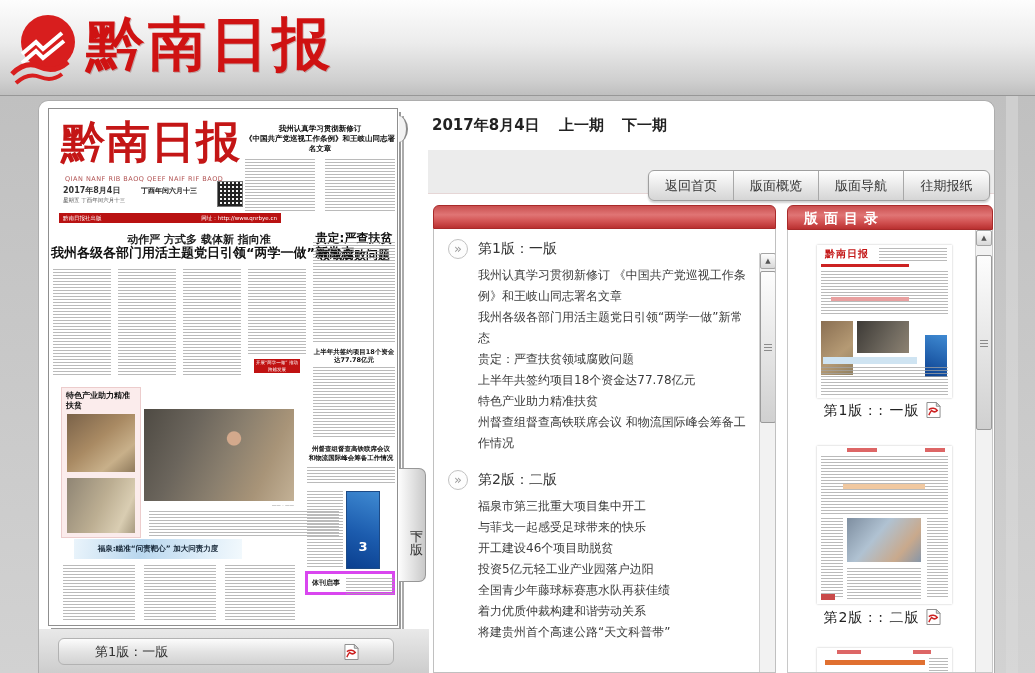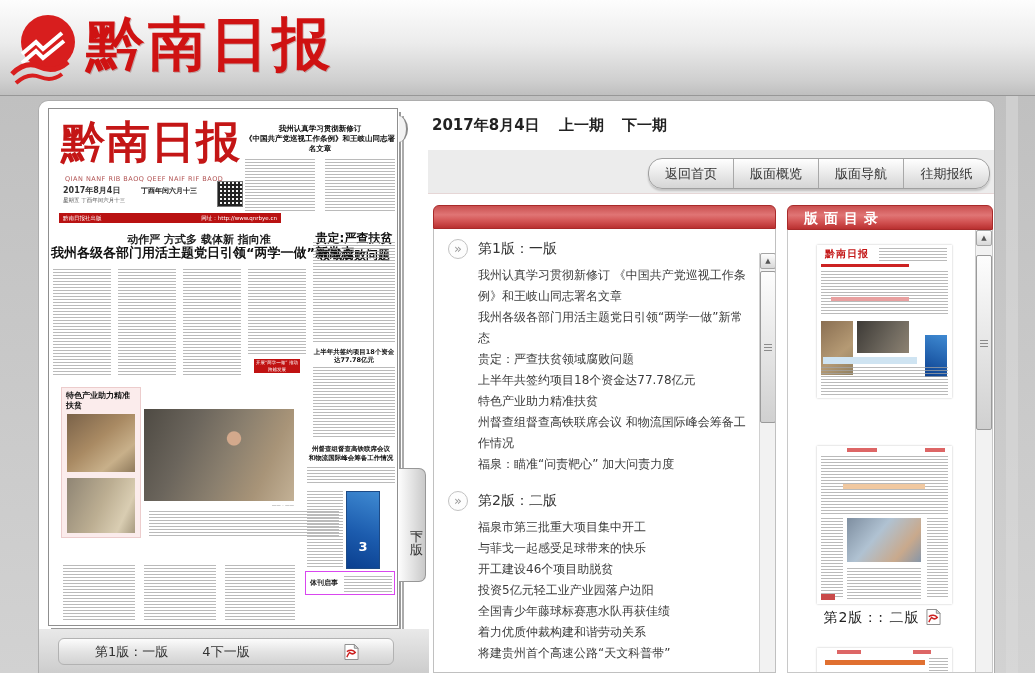--- a/index.html
+++ b/index.html
@@ -39,21 +39,21 @@
   .pv-h1{left:2px;top:135px;width:292px;text-align:center;font-size:13px;font-weight:bold;color:#101010;white-space:nowrap;}
   .pv-redbox{left:205px;top:250px;width:46px;height:14px;background:#c01212;color:#fff;font-size:4.5px;
     text-align:center;line-height:7px;overflow:hidden;}
   .pv-rh{position:absolute;text-align:center;font-weight:bold;color:#111;}
   .pv-photo-box{left:12px;top:278px;width:80px;height:151px;background:#fbecec;border:1px solid #eccccc;}
   .pv-photo-box .hd{margin:3px 4px 0;font-size:8px;font-weight:bold;color:#111;line-height:10px;}
   .photo{position:absolute;}
   .pv-bluead{left:297px;top:382px;width:34px;height:78px;
     background:linear-gradient(200deg,#3f8ad2 0%,#1c5cae 55%,#0a3f8f 100%);border:1px solid #1c4a86;
     color:#fff;font-weight:bold;font-size:13px;text-align:center;line-height:110px;}
-  .pv-notice{left:256px;top:462px;width:90px;height:24px;border:1px solid #d946ef;display:flex;align-items:center;}
+  .pv-notice{left:256px;top:462px;width:90px;height:24px;border:3px solid #d946ef;display:flex;align-items:center;}
   .pv-notice .t{font-size:7px;font-weight:bold;color:#222;margin-left:4px;white-space:nowrap;}
   .pv-wave{left:25px;top:430px;width:168px;height:20px;text-align:center;
     background:linear-gradient(100deg,#eaf4fb,#b9d7ee 40%,#dcecf8 75%,#f2f9fd);
     font-size:7.5px;font-weight:bold;color:#123;line-height:20px;white-space:nowrap;}
   .pv-caption{font-size:4.5px;color:#666;text-align:right;}
 
   
   .curl{position:absolute;left:399px;top:116px;width:9px;height:26px;border-right:2px solid #8a8a8a;
     border-radius:0 100% 100% 0 / 0 50% 50% 0;background:#f2f2f2;}
 
@@ -73,21 +73,21 @@
   .pv-bar .pdf{position:absolute;right:34px;top:5px;}
 
   
   .date-row{position:absolute;top:116px;font-size:15px;font-weight:bold;color:#222;white-space:nowrap;}
   .dr-date{left:432px;}
   .dr-prev{left:559px;cursor:pointer;text-align:center;}
   .dr-next{left:622px;cursor:pointer;}
 
   
   .strip{position:absolute;left:428px;top:150px;width:566px;height:44px;background:#ececec;border-bottom:1px solid #e6d6d6;}
-  .btn-group{position:absolute;left:648px;top:158px;height:31px;display:flex;border:1px solid #9f9f9f;border-radius:14px;
+  .btn-group{position:absolute;left:648px;top:170px;height:31px;display:flex;border:1px solid #9f9f9f;border-radius:6px;
     overflow:hidden;background:linear-gradient(#ffffff,#ececec 45%,#d5d5d5);box-shadow:0 2px 2px rgba(0,0,0,.18);}
   .btn{width:85px;text-align:center;line-height:29px;font-size:13px;color:#333;border-right:1px solid #a8a8a8;cursor:pointer;}
   .btn:last-child{border-right:none;}
 
   
   .red-hdr{background:linear-gradient(#c94f4f 0%,#e07575 40%,#d25252 70%,#b93030 100%);
     border:1px solid #a82a2a;border-radius:6px 6px 0 0;}
   .article-panel{position:absolute;left:433px;top:205px;width:343px;height:468px;}
   .ap-header{position:absolute;left:0;top:0;width:343px;height:24px;}
   .ap-body{position:absolute;left:0;top:24px;width:343px;height:444px;background:#fff;
@@ -202,32 +202,32 @@
 
     <div class="pv-abs pv-photo-box">
       <div class="hd">特色产业助力精准扶贫</div>
       <div class="photo" style="left:5px;top:26px;width:68px;height:58px;background:linear-gradient(140deg,#7a6249,#a98a63 45%,#c8b08a 75%,#8f7a5c);"></div>
       <div class="photo" style="left:5px;top:90px;width:68px;height:55px;background:linear-gradient(115deg,#8f8574,#bcae92 50%,#d9cdb2 80%,#a79a80);"></div>
     </div>
     <div class="photo" style="left:95px;top:300px;width:150px;height:92px;background:radial-gradient(circle at 60% 32%,#d3a98c 0 6%,rgba(0,0,0,0) 7%),linear-gradient(115deg,#4e4a43 0%,#6b655c 30%,#8a7f6e 55%,#a89478 78%,#c3b196 100%);"></div>
     <div class="pv-abs pv-caption" style="left:150px;top:394px;width:95px;">—— · ——</div>
     <div class="ft" style="left:100px;top:402px;width:190px;height:26px;"></div>
 
+    <div class="pv-abs pv-wave">福泉:瞄准“问责靶心” 加大问责力度</div>
     <div class="ft" style="left:14px;top:456px;width:72px;height:56px;"></div>
     <div class="ft" style="left:95px;top:456px;width:72px;height:56px;"></div>
     <div class="ft" style="left:176px;top:456px;width:70px;height:56px;"></div>
   </div>
 
   <div class="curl"></div>
   <div class="next-tab">下一版</div>
 
   <div class="pv-footer"></div>
   <div class="pv-bar">
     <span class="lbl">第1版：一版</span>
-    <span class="nxt">4下一版</span>
     <svg class="pdf" width="15" height="16" viewBox="0 0 16 17">
       <path d="M1 .5h10l4 4V16.5H1z" fill="#fff" stroke="#8a8a8a"></path>
       <path d="M11 .5l4 4h-4z" fill="#ddd" stroke="#8a8a8a"></path>
       <path d="M3 8c3-2 7-2 9 1-2 2-4 2-6 0-1.5 1.5-2 3-3 5" stroke="#cc2222" stroke-width="1.6" fill="none"></path>
     </svg>
   </div>
 
   <div class="article-panel">
     <div class="ap-header red-hdr"></div>
     <div class="ap-body">
@@ -236,21 +236,20 @@
           <span class="chev">»</span>
           <span class="sec-label">第1版：一版</span>
         </div>
         <div class="items">
           <div class="item">我州认真学习贯彻新修订 《中国共产党巡视工作条例》和王岐山同志署名文章</div>
           <div class="item">我州各级各部门用活主题党日引领“两学一做”新常态</div>
           <div class="item">贵定：严查扶贫领域腐败问题</div>
           <div class="item">上半年共签约项目18个资金达77.78亿元</div>
           <div class="item">特色产业助力精准扶贫</div>
           <div class="item">州督查组督查高铁联席会议 和物流国际峰会筹备工作情况</div>
-          <div class="item">福泉：瞄准“问责靶心” 加大问责力度</div>
         </div>
         <div class="section-row second">
           <span class="chev">»</span>
           <span class="sec-label">第2版：二版</span>
         </div>
         <div class="items">
           <div class="item">福泉市第三批重大项目集中开工</div>
           <div class="item">与菲戈一起感受足球带来的快乐</div>
           <div class="item">开工建设46个项目助脱贫</div>
           <div class="item">投资5亿元轻工业产业园落户边阳</div>
@@ -276,20 +275,27 @@
         <div class="ft" style="left:62px;top:3px;width:68px;height:14px;"></div>
         <div style="position:absolute;left:4px;top:19px;width:88px;height:3px;background:#c22;"></div>
         <div class="ft" style="left:4px;top:26px;width:127px;height:44px;"></div>
         <div style="position:absolute;left:14px;top:52px;width:78px;height:4px;background:#e8a0a0;"></div>
         <div class="photo" style="left:40px;top:76px;width:52px;height:32px;background:linear-gradient(120deg,#3d3a36,#6d675d 60%,#8d8272);"></div>
         <div class="photo" style="left:4px;top:76px;width:32px;height:54px;background:linear-gradient(140deg,#8a6f52,#b59a74 60%,#91805f);"></div>
         <div class="photo" style="left:108px;top:90px;width:22px;height:42px;background:linear-gradient(200deg,#3f8ad2,#0a3f8f);"></div>
         <div style="position:absolute;left:6px;top:112px;width:94px;height:7px;background:#cfe4f2;"></div>
         <div class="ft" style="left:4px;top:122px;width:127px;height:28px;"></div>
       </div>
+      <div class="thumb-cap" style="top:172px;">
+        <span>第1版：: 一版</span><svg class="pdf" width="15" height="16" viewBox="0 0 16 17">
+            <path d="M1 .5h10l4 4V16.5H1z" fill="#fff" stroke="#8a8a8a"></path>
+            <path d="M11 .5l4 4h-4z" fill="#ddd" stroke="#8a8a8a"></path>
+            <path d="M3 8c3-2 7-2 9 1-2 2-4 2-6 0-1.5 1.5-2 3-3 5" stroke="#cc2222" stroke-width="1.6" fill="none"></path>
+          </svg>
+      </div>
 
       <div class="thumbw" style="top:216px;height:158px;">
         <div style="position:absolute;left:30px;top:2px;width:30px;height:4px;background:#d66;"></div>
         <div style="position:absolute;left:108px;top:2px;width:20px;height:4px;background:#d66;"></div>
         <div class="ft" style="left:4px;top:10px;width:127px;height:58px;"></div>
         <div style="position:absolute;left:26px;top:38px;width:82px;height:5px;background:#f0c8a0;"></div>
         <div class="photo" style="left:30px;top:72px;width:74px;height:44px;background:linear-gradient(130deg,#7e8ea0,#b0c2d2 40%,#c9a98c 75%,#8796a8);"></div>
         <div class="ft" style="left:4px;top:72px;width:22px;height:80px;"></div>
         <div class="ft" style="left:110px;top:72px;width:21px;height:80px;"></div>
         <div class="ft" style="left:30px;top:122px;width:74px;height:32px;"></div>

